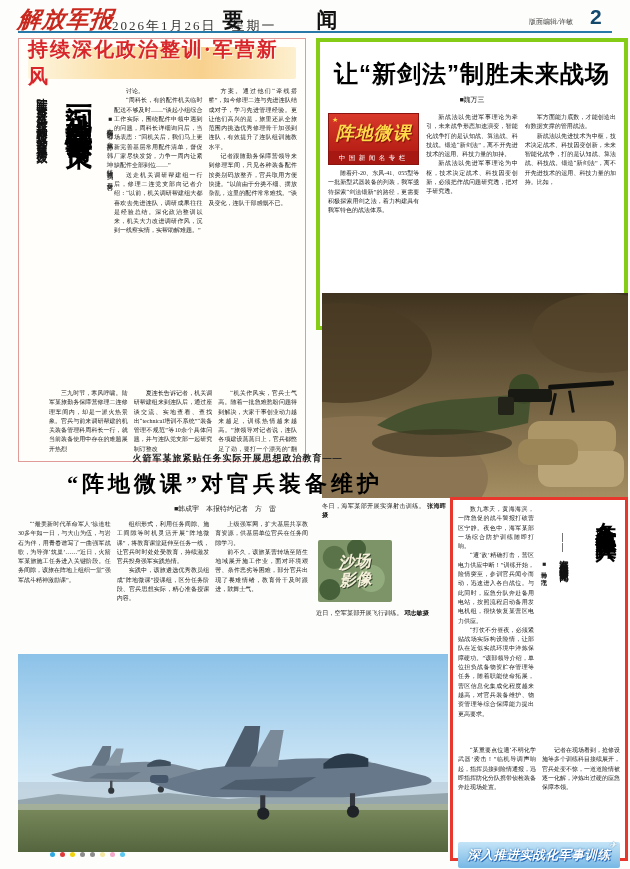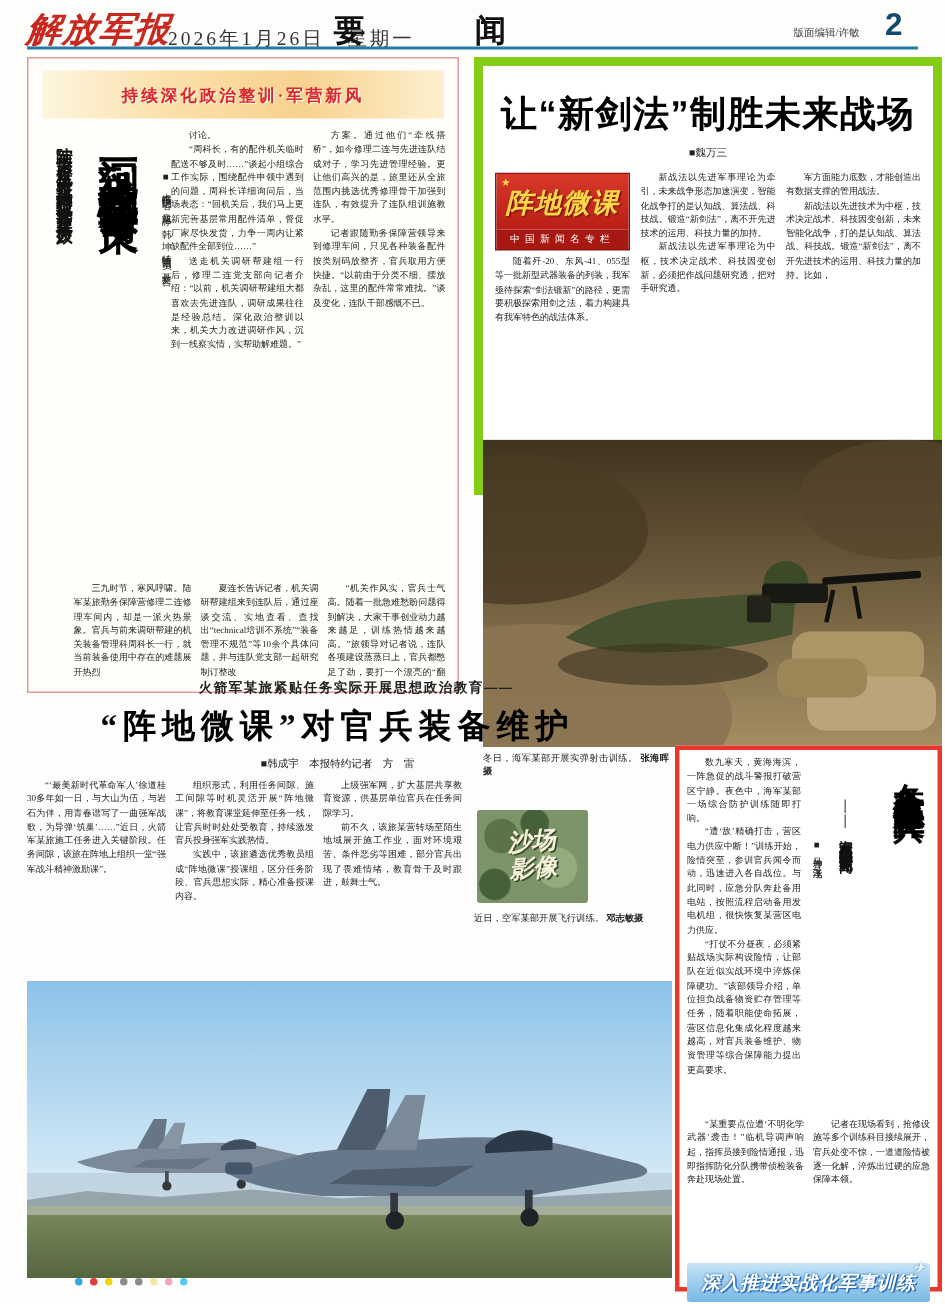--- a/index.html
+++ b/index.html
@@ -17,33 +17,33 @@
 
   
   .bt{font-size:6px;line-height:1.55;text-align:justify;color:#222;}
   .bt p{text-indent:12px;margin:0;}
   .cap{font-size:6.2px;line-height:1.5;text-align:justify;color:#222;}
   .credit{font-weight:bold;}
 
   
   .left-block{left:18px;top:38px;width:288px;height:424px;border:1px solid #e09a98;box-sizing:border-box;background:#fffefb;}
   .lb-banner{margin:8px 9px 6px 9px;height:32px;background:linear-gradient(90deg,#fdf6e0,#fbe0ab 30%,#f8d18e 65%,#fdf0cf);display:flex;align-items:center;justify-content:center;border-radius:2px;}
-  .lb-banner span{font-family:"Liberation Serif",serif;font-weight:bold;font-size:11px;color:#d8262c;letter-spacing:2px;text-shadow:1px 1px 0 #fff8e8;}
+  .lb-banner span{font-family:"Liberation Serif",serif;font-weight:bold;font-size:20px;color:#d8262c;letter-spacing:2px;text-shadow:1px 1px 0 #fff8e8;}
   .lb-main{display:flex;flex-direction:row;margin:0 8px;height:300px;}
   .v{writing-mode:vertical-rl;}
   .lb-kicker{width:22px;font-family:"Liberation Serif",serif;font-weight:bold;font-size:11px;letter-spacing:2.5px;color:#111;padding-top:4px;}
   .lb-headline{width:46px;font-family:"Liberation Sans",sans-serif;font-weight:bold;font-size:27px;letter-spacing:4px;color:#000;margin:0 2px;}
   .lb-byline{width:15px;font-size:6.5px;letter-spacing:1px;color:#222;padding-top:30px;}
   .lb-cols{flex:1;display:flex;gap:6px;overflow:hidden;padding-top:2px;}
   .lb-col{flex:1;overflow:hidden;}
   .lb-bottom{margin:4px 8px 0 30px;height:64px;display:flex;gap:6px;overflow:hidden;}
   .lb-bottom .lb-col{flex:1;}
 
   
-  .mid-block{left:316px;top:38px;width:312px;height:292px;border:6px solid #84cc16;box-sizing:border-box;background:#fff;}
+  .mid-block{left:316px;top:38px;width:312px;height:292px;border:4px solid #84cc16;box-sizing:border-box;background:#fff;}
   .mid-headline{margin-top:16px;text-align:center;font-family:"Liberation Sans",sans-serif;font-weight:bold;font-size:24px;letter-spacing:1px;color:#000;}
   .mid-byline{text-align:center;font-size:7px;margin-top:5px;color:#222;}
   .mid-cols{display:flex;gap:7px;margin:8px 8px 0 8px;height:162px;overflow:hidden;}
   .mid-col{flex:1;overflow:hidden;}
   .forum-badge{width:100%;height:52px;margin-bottom:4px;border:1px solid #8a1410;box-sizing:border-box;}
   .fb-top{height:37px;background:linear-gradient(180deg,#d8392a,#b81f16);display:flex;align-items:center;justify-content:center;position:relative;}
   .fb-top .star{position:absolute;left:3px;top:2px;color:#ffd84a;font-size:7px;}
   .fb-title{font-family:"Liberation Serif",serif;font-weight:bold;font-style:italic;font-size:18px;color:#ffd84a;text-shadow:1px 1px 1px #7a0f08;letter-spacing:1px;}
   .fb-strip{height:13px;background:#a81812;color:#fff;font-size:6.5px;letter-spacing:3.5px;text-align:center;line-height:13px;}
 

